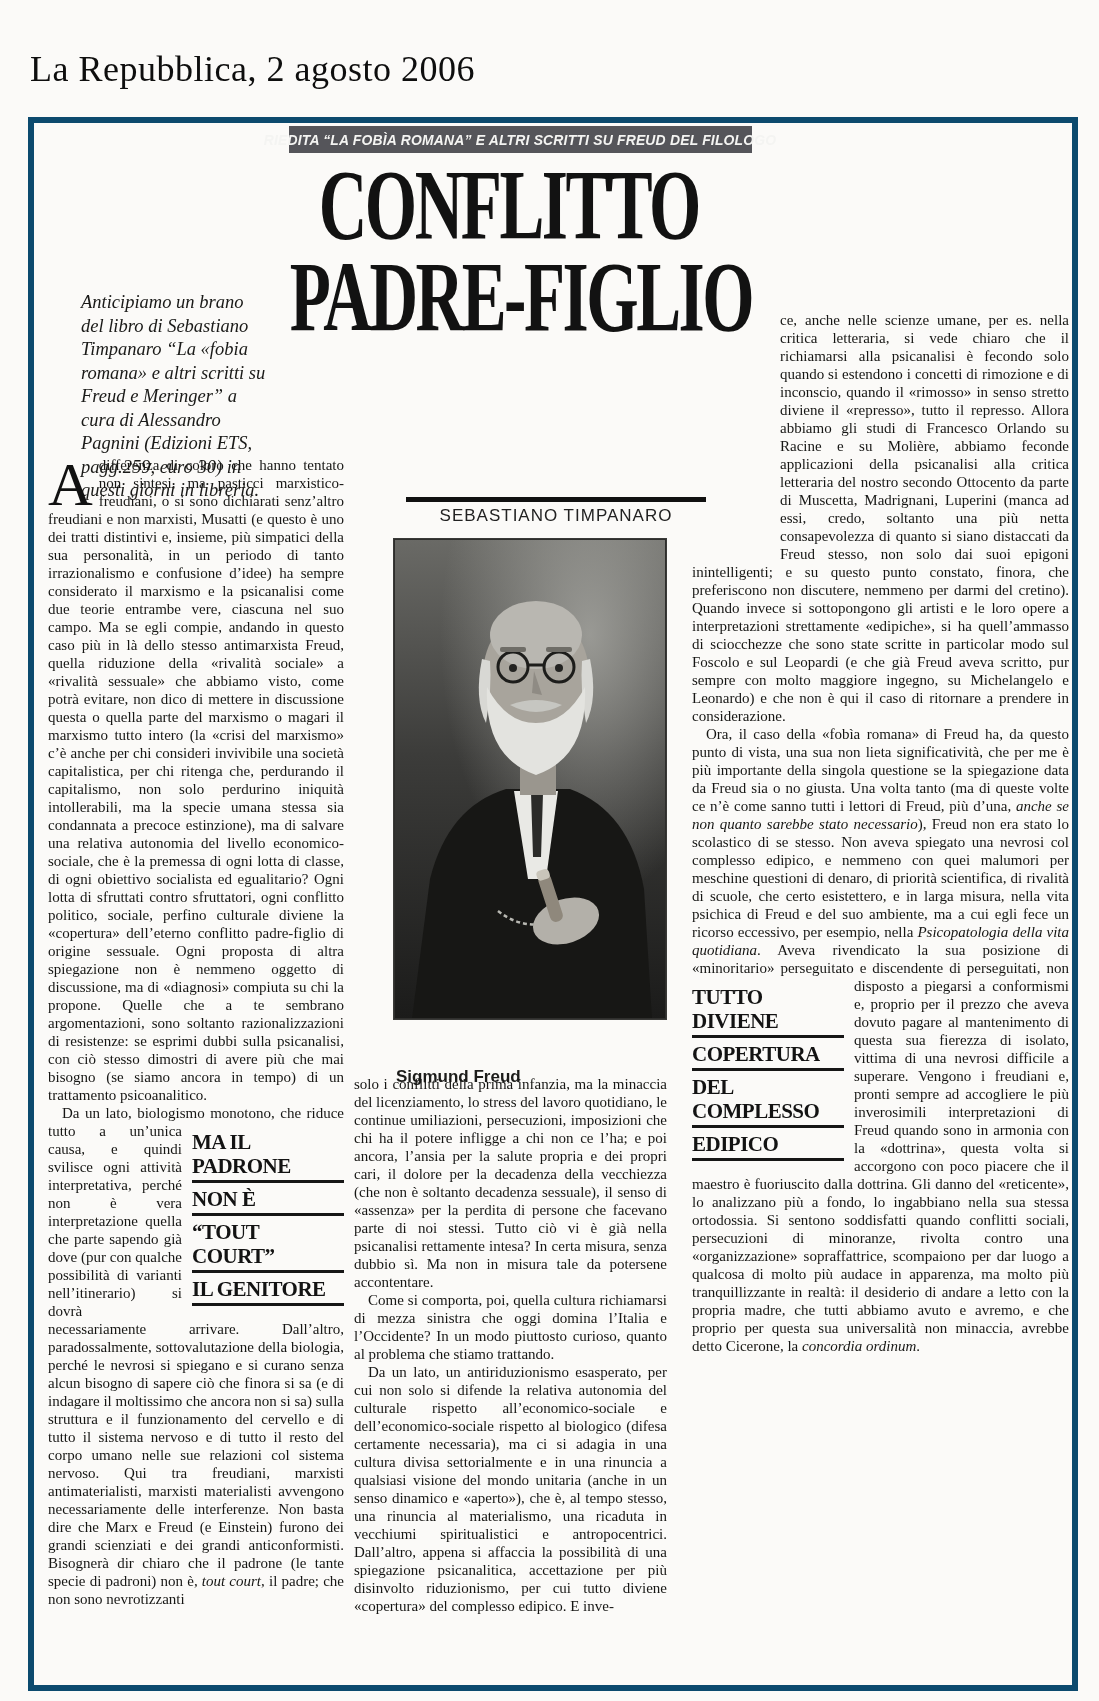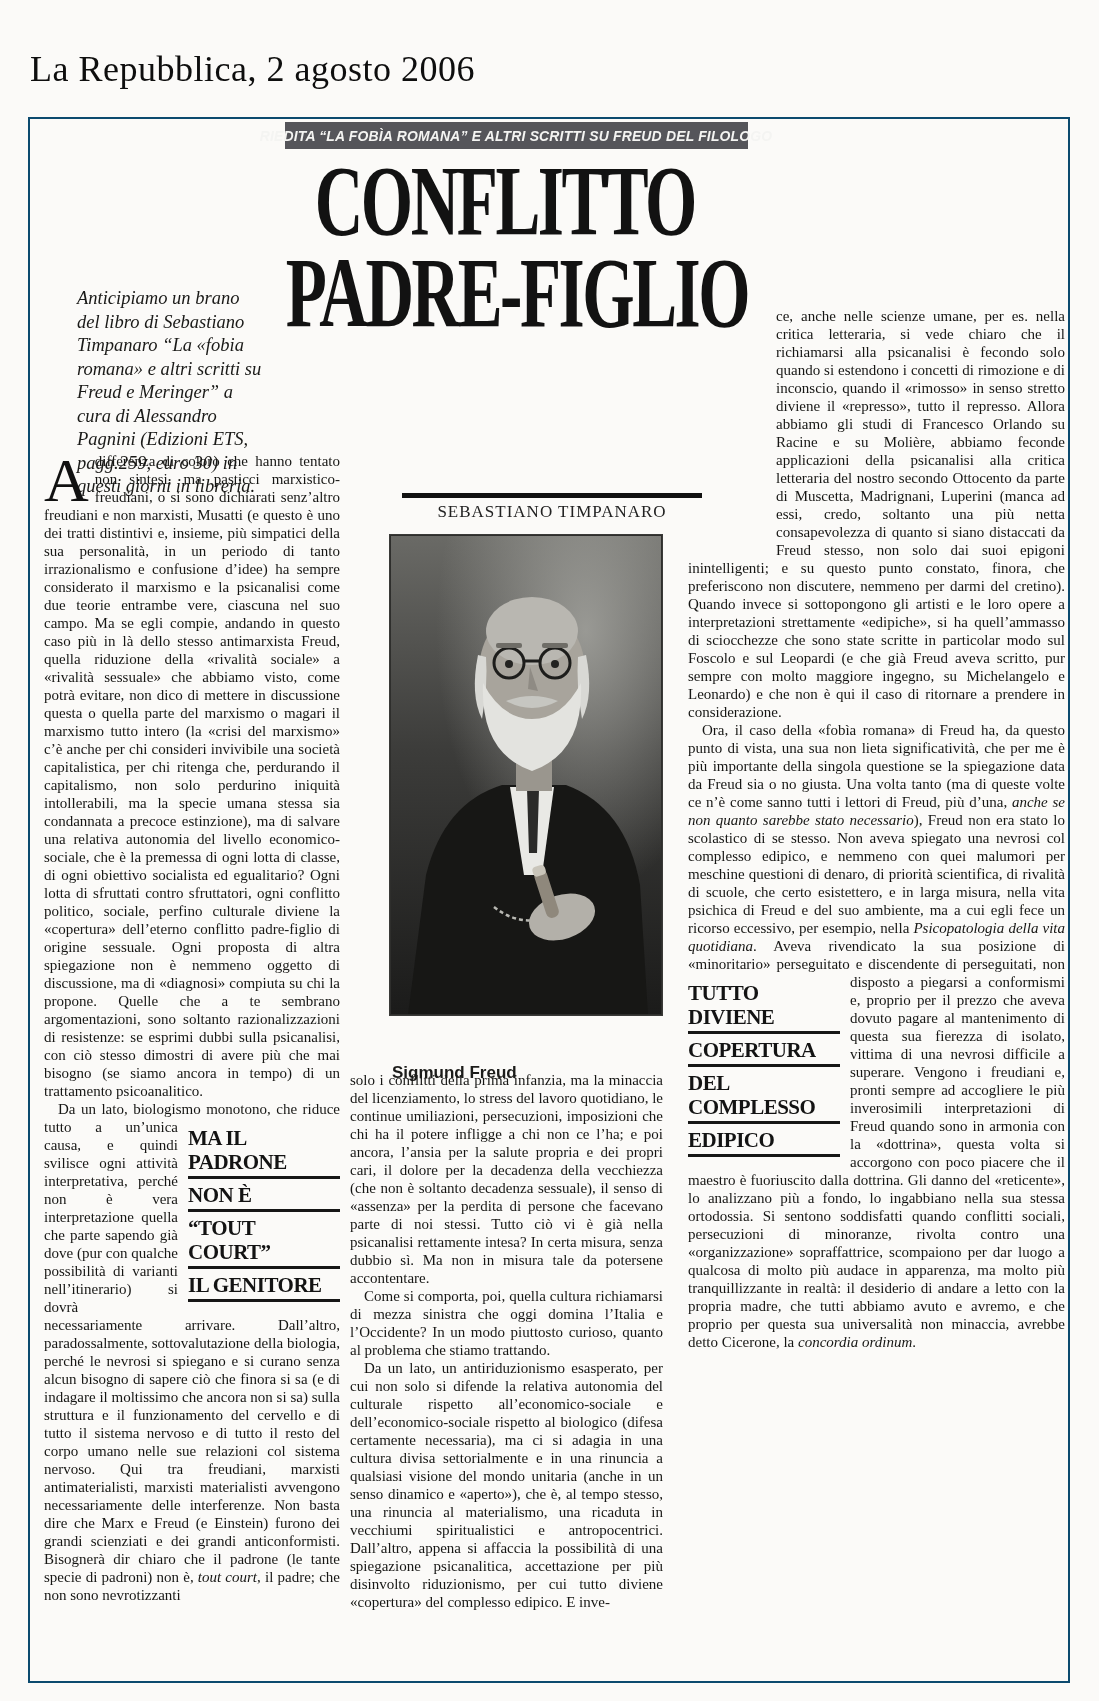--- a/index.html
+++ b/index.html
@@ -1,25 +1,25 @@
 <!DOCTYPE html>
 <html lang="it"><head>
 <meta charset="utf-8">
 <style>
   html,body{margin:0;padding:0;background:#e8e7e4;}
   .page{position:relative;width:1099px;height:1701px;background:#fbfaf8;font-family:"Liberation Serif",serif;color:#161614;overflow:hidden;}
   .masthead{position:absolute;left:30px;top:48px;font-size:36px;letter-spacing:0.5px;color:#0e0e0e;}
-  .frame{position:absolute;left:28px;top:117px;width:1038px;height:1562px;border:2px solid #0c4a6e;background:#fbfaf8;}
+  .frame{position:absolute;left:28px;top:117px;width:1038px;height:1562px;border:6px solid #0c4a6e;background:#fbfaf8;}
   .kicker{position:absolute;left:255px;top:3px;width:463px;height:27px;background:#55555a;display:flex;align-items:center;justify-content:center;}
   .kicker span{font-family:"Liberation Sans",sans-serif;font-weight:bold;font-style:italic;font-size:14.5px;color:#f4f4f2;letter-spacing:0.2px;white-space:nowrap;transform:scaleX(0.96);}
   .headline{position:absolute;left:205px;top:36px;width:540px;text-align:center;}
   .hl{display:block;height:92px;line-height:92px;white-space:nowrap;}
   .hl b{display:inline-block;font-weight:bold;font-size:82px;letter-spacing:-3px;transform:scale(0.82,1.22);transform-origin:center;color:#121212;}
   .byline{position:absolute;left:372px;top:374px;width:300px;border-top:5px solid #111;text-align:center;padding-top:4px;}
-  .byline span{font-family:Liberation Serif, serif;font-size:17px;letter-spacing:1px;color:#222;}
+  .byline span{font-family:Liberation Sans, sans-serif;font-size:17px;letter-spacing:1px;color:#222;}
   .intro{position:absolute;left:47px;top:168px;width:186px;font-style:italic;font-size:18.5px;line-height:23.5px;color:#1a1a18;}
   .photo{position:absolute;left:360px;top:416px;width:272px;height:480px;outline:1px solid #3a3a38;}
   .caption{position:absolute;left:362px;top:944px;font-family:"Liberation Sans",sans-serif;font-size:17px;font-weight:bold;color:#1c1c1a;}
   .col{position:absolute;font-size:15px;line-height:18px;text-align:justify;overflow:hidden;}
   .col p{margin:0;}
   .col p.ind{text-indent:14px;}
   .col1{left:14px;top:333px;width:296px;height:1216px;}
   .col2{left:320px;top:952px;width:313px;height:600px;}
   .col3{left:658px;top:188px;width:377px;height:1390px;}
   .dropcap{float:left;font-size:62px;line-height:50px;padding:3px 6px 0 0;color:#111;}

